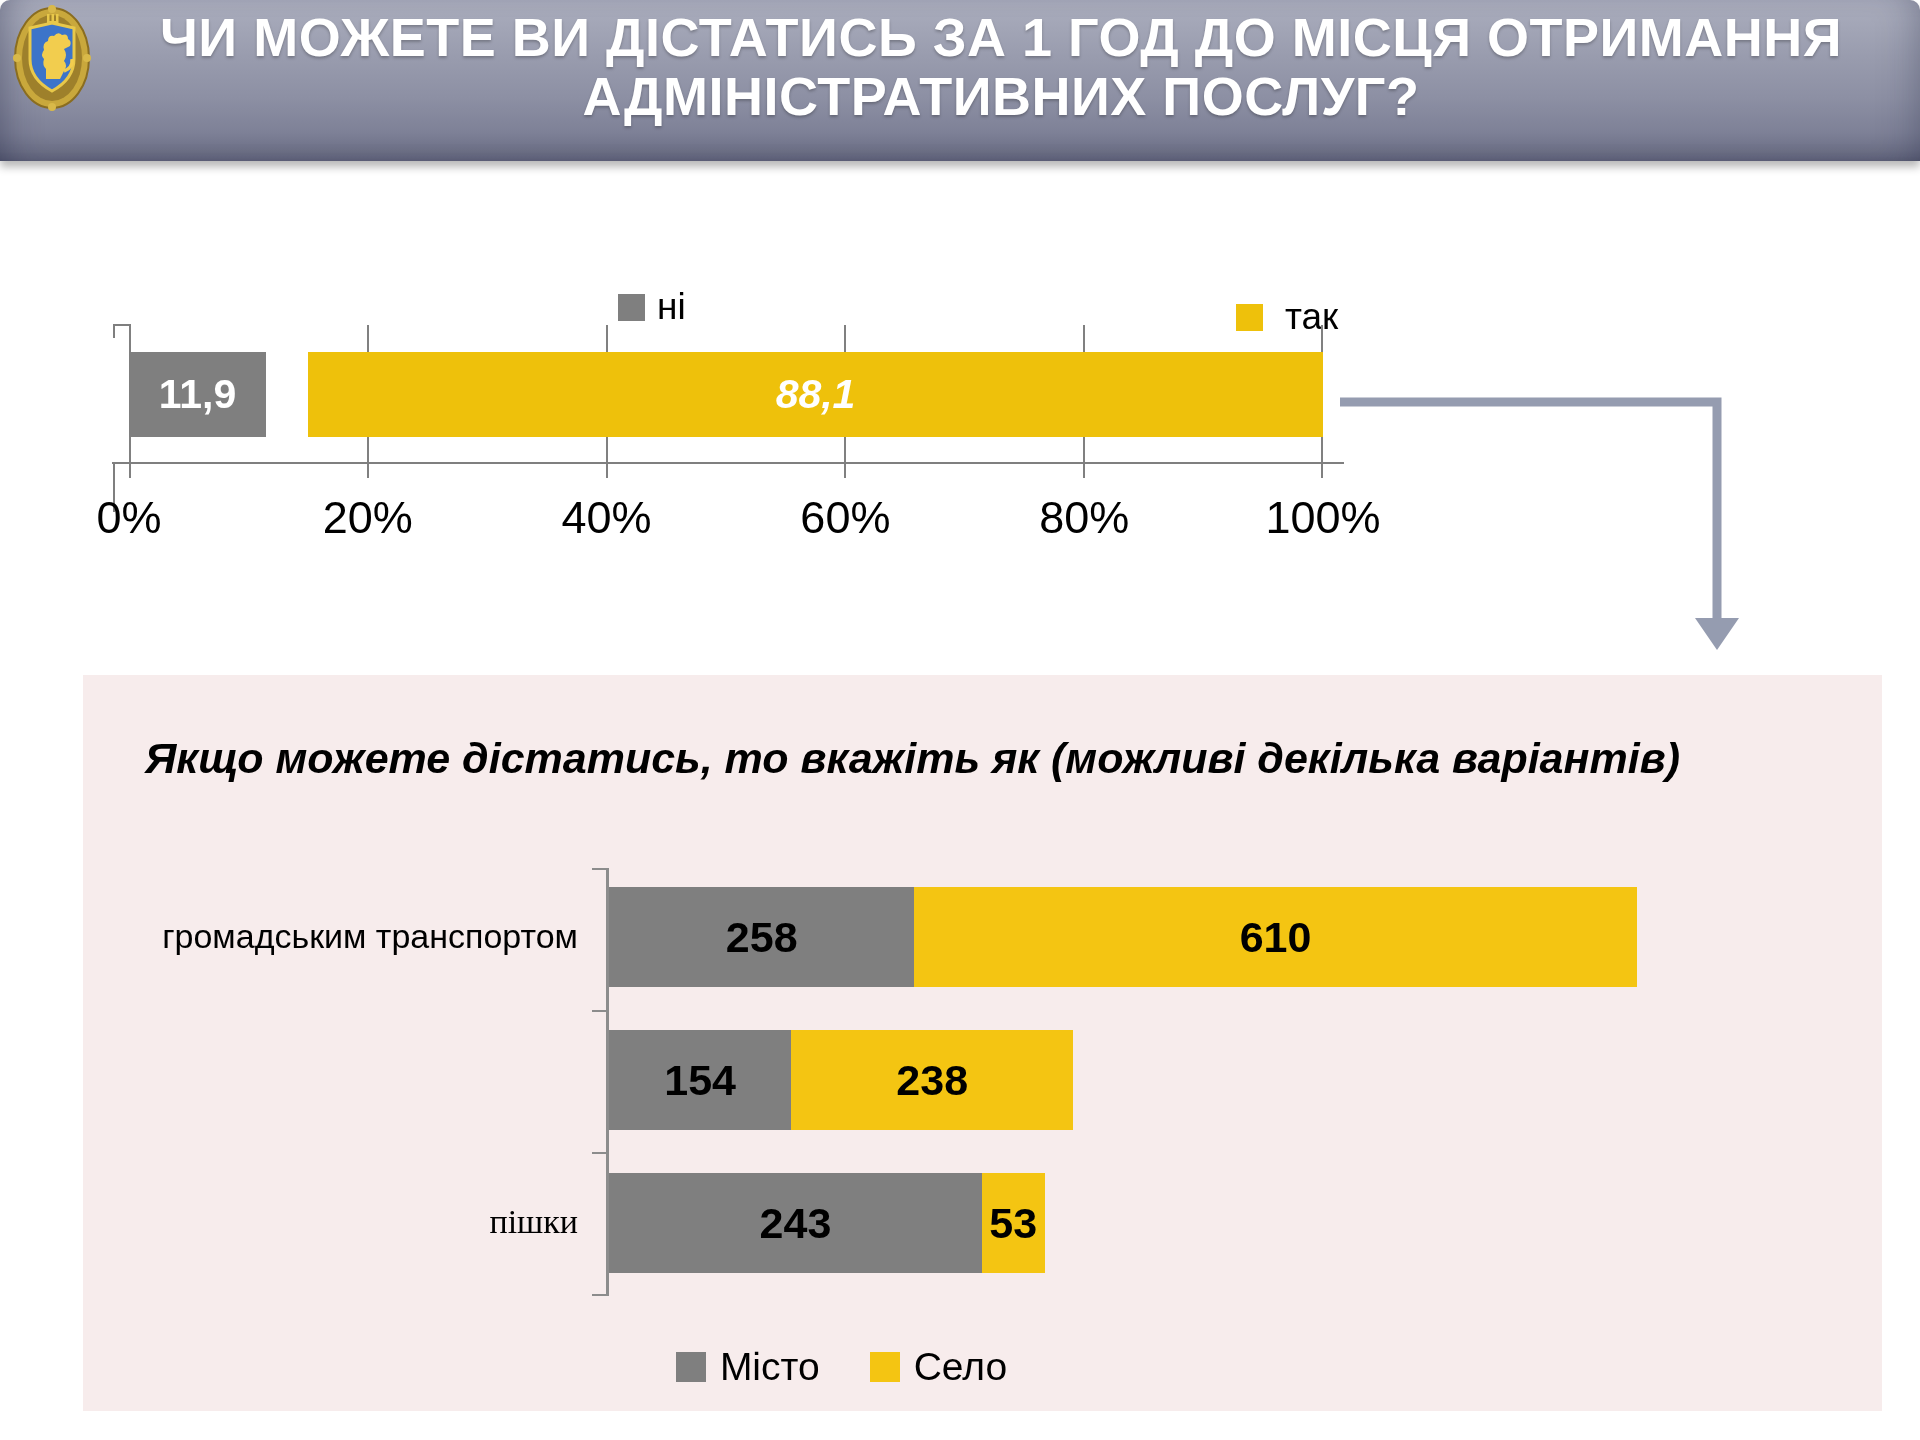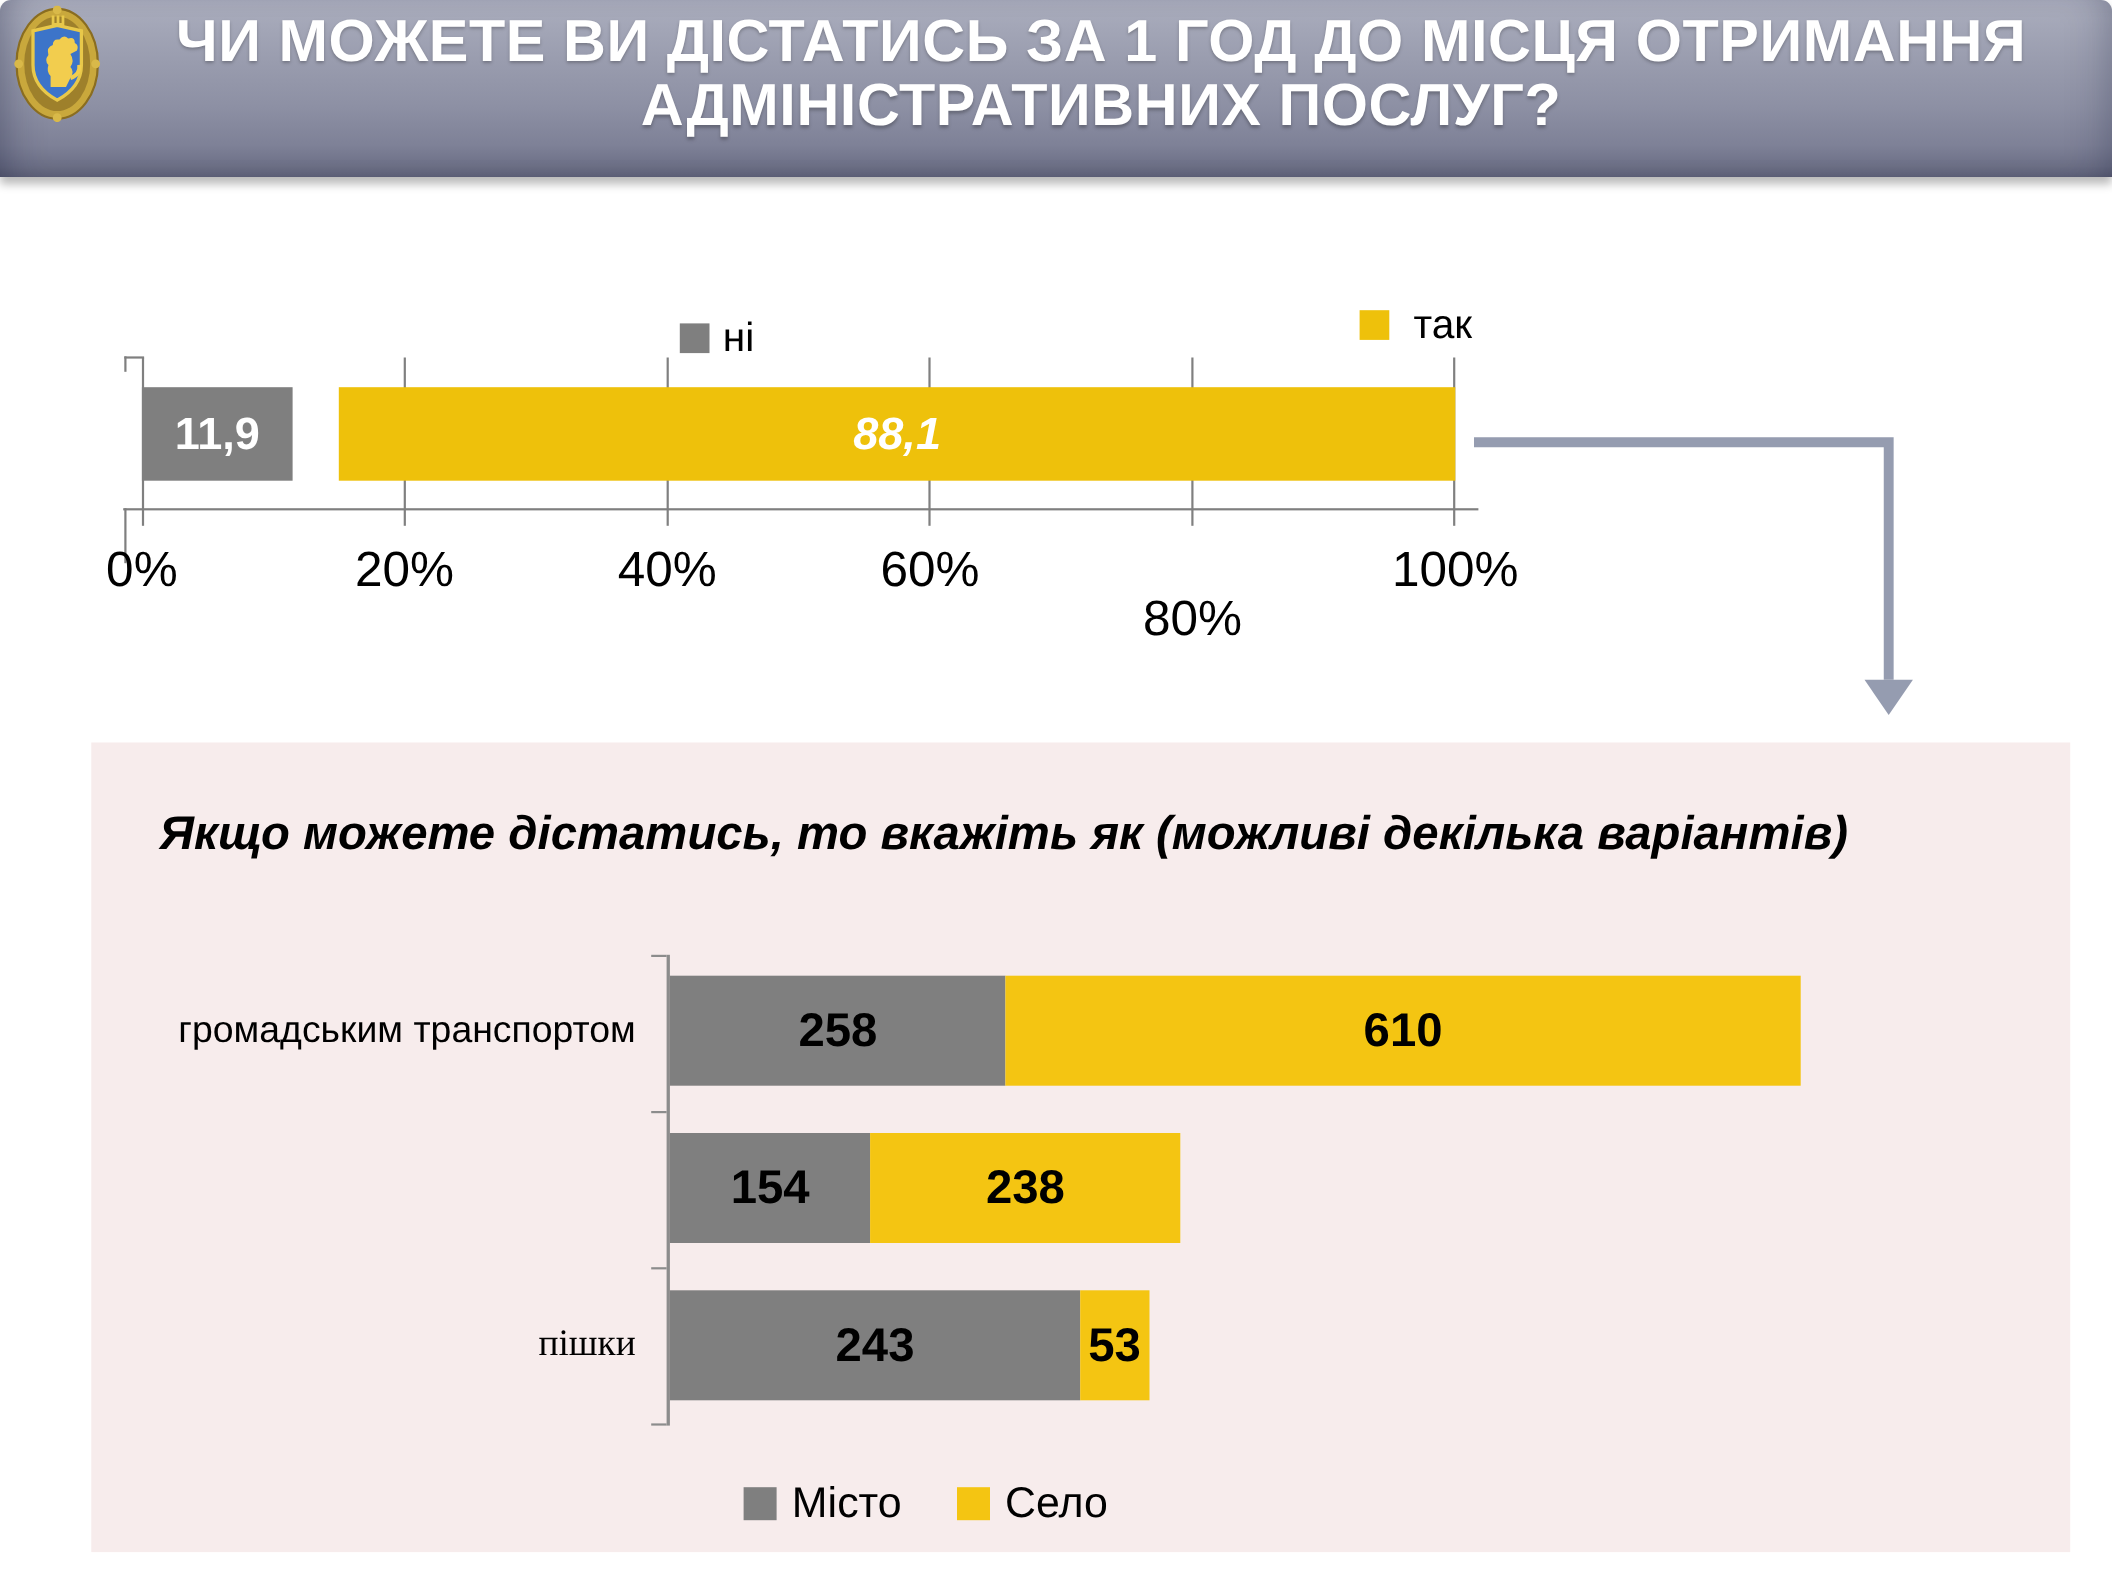--- a/index.html
+++ b/index.html
@@ -18,21 +18,21 @@
   }
   .emblem{position:absolute;left:10px;top:5px;width:84px;height:106px;}
   .title{
     position:absolute;left:110px;right:28px;top:8px;text-align:center;
     color:#ffffff;font-weight:bold;font-size:54px;line-height:1.10;letter-spacing:.5px;
     text-shadow:0 2px 3px rgba(0,0,0,.25);
   }
   
   .legend1{position:absolute;display:flex;align-items:center;gap:12px;font-size:37px;color:#000;}
   .legend1.no{left:618px;top:286px;}
-  .legend1.yes{left:1236px;top:274px;gap:22px;}
+  .legend1.yes{left:1236px;top:296px;gap:22px;}
   .swatch{display:inline-block;width:27px;height:27px;}
   .swatch-gray{background:#7f7f7f;}
   .swatch-yellow1{background:#eec10b;}
   .swatch-yellow2{background:#f4c512;}
   .plot1{position:absolute;left:129px;top:325px;width:1194px;height:153px;}
   .gl{position:absolute;top:0;bottom:0;width:2px;background:#808080;}
   .bar1{position:absolute;left:0;top:27px;width:100%;height:85px;display:flex;gap:42px;}
   .seg{display:flex;align-items:center;justify-content:center;height:100%;}
   .seg .val1{color:#ffffff;font-weight:bold;font-size:41px;}
   .axis1{position:absolute;left:112px;top:462px;width:1232px;height:2px;background:#7f7f7f;}
@@ -109,21 +109,21 @@
   </div>
   <div class="axis1"></div>
   <div class="tick-tl-h"></div>
   <div class="tick-tl-v"></div>
   <div class="tick-bl-v"></div>
   <div class="xticks">
     <span style="left:0%;">0%</span>
     <span style="left:20%;">20%</span>
     <span style="left:40%;">40%</span>
     <span style="left:60%;">60%</span>
-    <span style="left:80%;margin-top:44px;">80%</span>
+    <span style="left:80%;">80%</span>
     <span style="left:100%;">100%</span>
   </div>
 
   <svg class="arrow" viewBox="0 0 412 266" aria-hidden="true">
     <path d="M8 10 H385 V226" fill="none" stroke="#959cb0" stroke-width="9"></path>
     <polygon points="363,226 407,226 385,258" fill="#959cb0"></polygon>
   </svg>
 
   <section class="panel"></section>
   <h2 class="panel-title">Якщо можете дістатись, то вкажіть як (можливі декілька варіантів)</h2>

